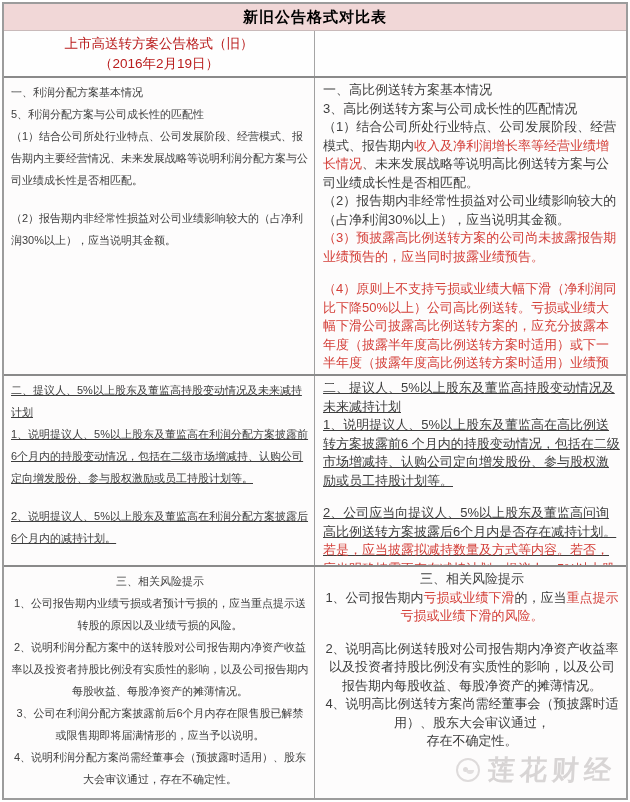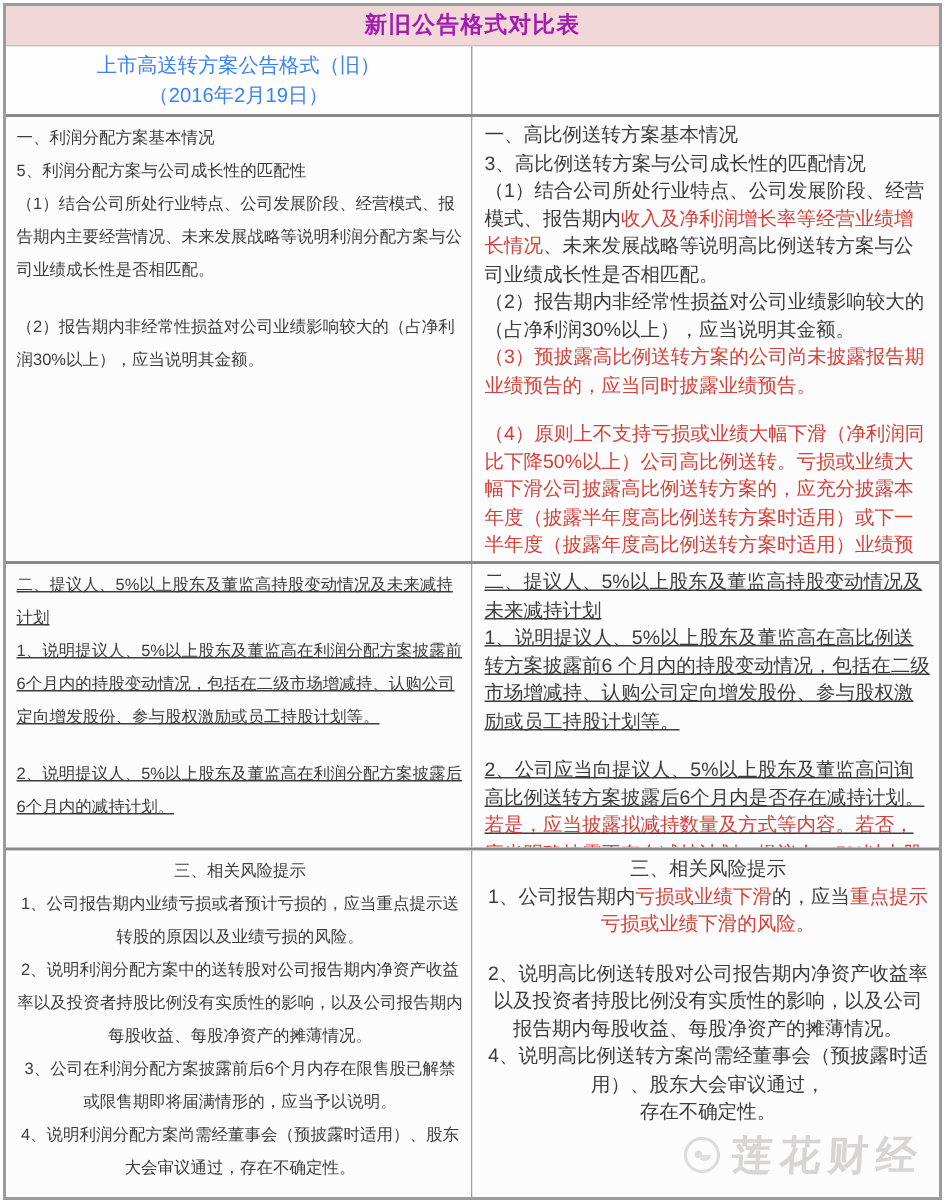--- a/index.html
+++ b/index.html
@@ -18,35 +18,35 @@
     width:100%;height:100%;
     border:2px solid #9c9c9c;
     display:flex;flex-direction:column;
     background:#fdfdfd;
   }
   .title-bar{
     flex:0 0 26px;
     background:var(--titlebg,#f1d7d7);
     border-bottom:1px solid #c9baba;
     text-align:center;
-    font-size:15px;font-weight:bold;color:#a21caf;
+    font-size:15px;font-weight:bold;color:#000000;
     line-height:26px;
     letter-spacing:1px;
   }
   .hdr{
     flex:0 0 45px;
     display:flex;
     border-bottom:2px solid #8a8a8a;
     background:#fefefe;
   }
   .hdr-cell{
     box-sizing:border-box;
     width:50%;
     text-align:center;
-    font-size:13.5px;color:#3b82f6;
+    font-size:13.5px;color:#b91c1c;
     padding-top:3px;
     line-height:20px;
   }
   .hdr-cell.old{border-right:1px solid #a5a5a5;}
   .row{display:flex;overflow:hidden;}
   .row.r1{flex:0 0 296px;}
   .row.r2{flex:0 0 189px;border-top:2px solid #8a8a8a;text-decoration:underline;}
   .row.r3{flex:1 1 auto;border-top:2px solid #8a8a8a;text-align:center;}
   .cell{
     box-sizing:border-box;

